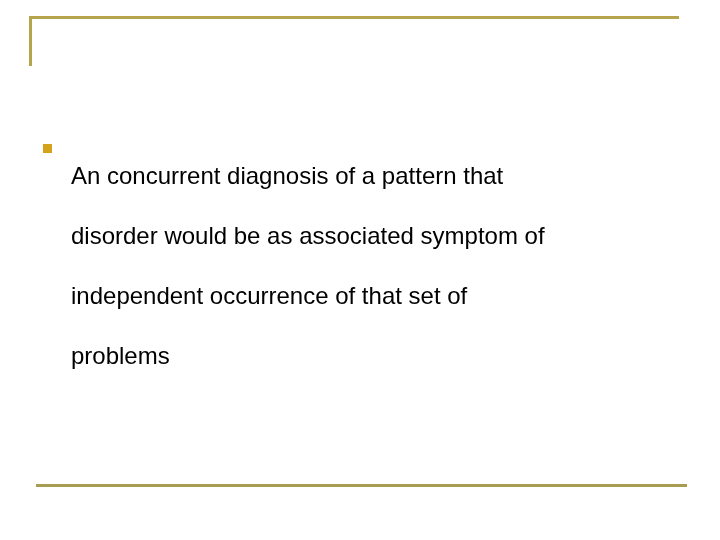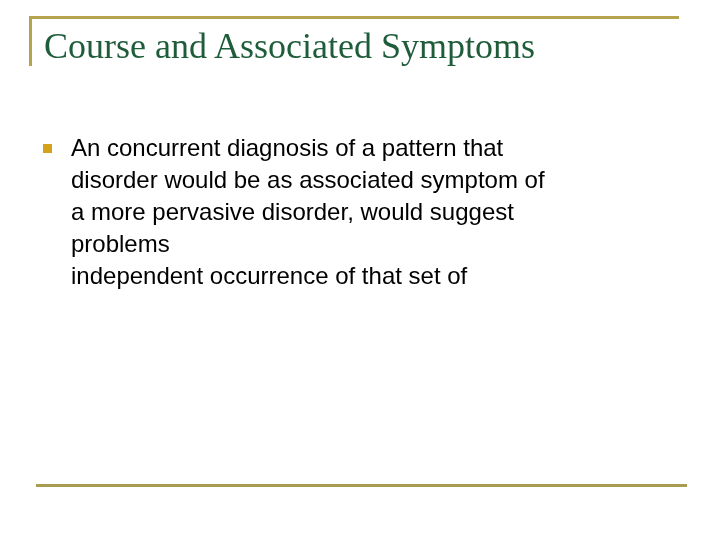--- a/index.html
+++ b/index.html
@@ -75,38 +75,37 @@
       top: 0;
       width: 620px;
       font-family: "Liberation Sans", "DejaVu Sans", sans-serif;
       font-size: 24px;
       line-height: 32px;
       color: #000000;
       white-space: nowrap;
     }
     .bullet-text .line {
       display: block;
+      margin-top: 28px;
     }
   </style>
 </head>
 <body>
 
 <div class="slide">
   <div class="top-rule"></div>
   <div class="left-rule"></div>
 
-  <h1 class="title">Course and Associated Symptoms</h1>
 
   <ul class="body-list">
     <li class="bullet-item">
       <span class="bullet"></span>
       <div class="bullet-text">
         <span class="line">An concurrent diagnosis of a pattern that</span>
         <span class="line">disorder would be as associated symptom of</span>
-        <span class="line">a more pervasive disorder, would suggest</span>
+        <span class="line">independent occurrence of that set of</span>
         <span class="line">problems</span>
-        <span class="line">independent occurrence of that set of</span>
       </div>
     </li>
   </ul>
 
   <div class="bottom-rule"></div>
 </div>
 
 </body></html>

